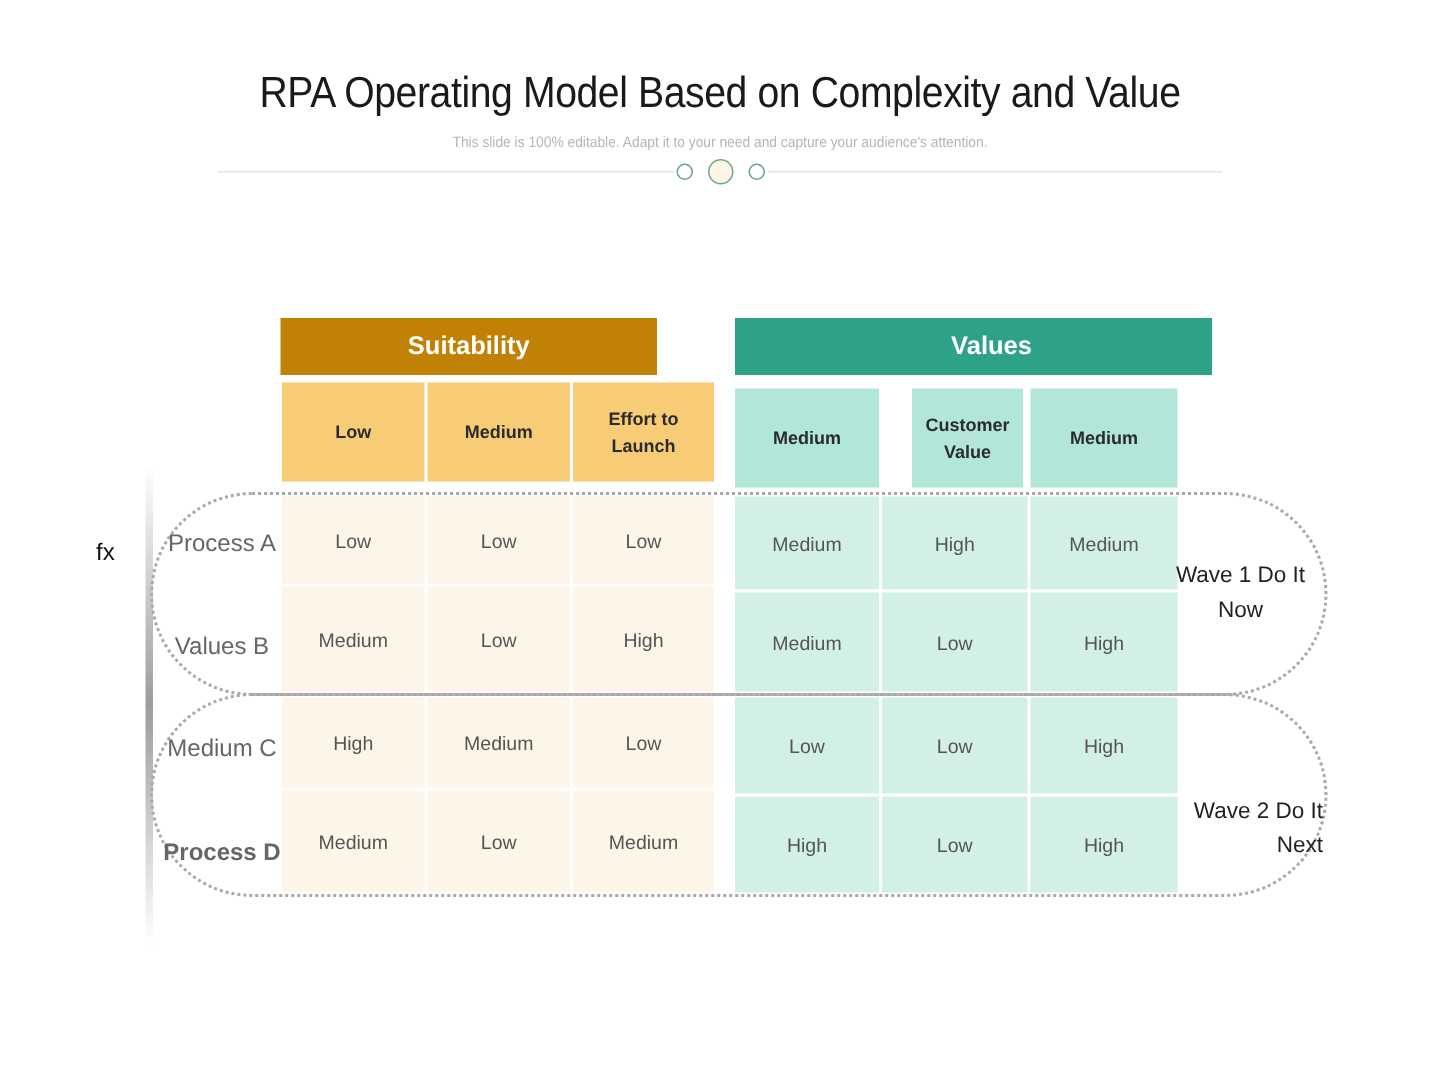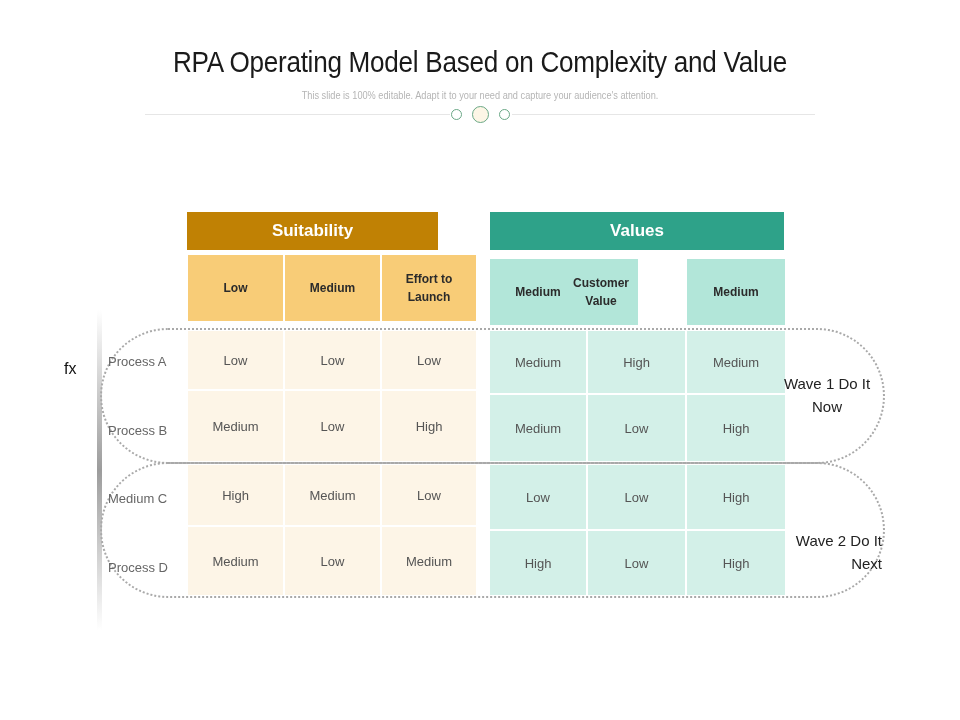--- a/index.html
+++ b/index.html
@@ -11,21 +11,21 @@
   .dot.big{background:#fdf6e6;}
   .vbar{position:absolute;left:97px;top:310px;width:5px;height:320px;background:linear-gradient(to bottom,rgba(255,255,255,0),#9c9c9c 50%,rgba(255,255,255,0));}
   .fx{position:absolute;left:64px;top:360px;font-size:16px;color:#111;}
   .hdr{position:absolute;height:38px;color:#fff;font-weight:bold;font-size:17px;display:flex;align-items:center;justify-content:center;}
   .cell{position:absolute;display:flex;align-items:center;justify-content:center;text-align:center;font-size:13px;color:#555;box-sizing:border-box;}
   .sub{font-weight:bold;color:#2b2b2b;font-size:12px;line-height:18px;}
   .s-sub{background:#f8cc77;}
   .v-sub{background:#b2e6d9;}
   .s-body{background:#fdf5e7;}
   .v-body{background:#d3f0e8;}
-  .rowlbl{position:absolute;left:108px;width:80px;text-align:left;font-size:13px;color:#666;}
+  .rowlbl{position:absolute;left:108px;width:80px;text-align:center;font-size:16px;color:#666;}
   .pill{position:absolute;border:2px dotted #a9a9a9;border-radius:70px;box-sizing:border-box;}
   .wave{position:absolute;width:110px;text-align:center;font-weight:normal;font-size:15px;color:#222;line-height:23px;}
 </style>
 </head>
 <body>
 
 <div class="title">RPA Operating Model Based on Complexity and Value</div>
 <div class="subtitle">This slide is 100% editable. Adapt it to your need and capture your audience's attention.</div>
 <div class="rule" style="left:145px;width:305px;"></div>
 <div class="rule" style="left:512px;width:303px;"></div>
@@ -33,33 +33,33 @@
 <div class="dot big" style="left:472px;top:106px;width:15px;height:15px;"></div>
 <div class="dot" style="left:499px;top:109px;width:9px;height:9px;"></div>
 
 <div class="vbar"></div>
 <div class="fx">fx</div>
 
 <div class="pill" style="left:100px;top:328px;width:785px;height:136px;"></div>
 <div class="pill" style="left:100px;top:462px;width:785px;height:136px;"></div>
 
 <div class="hdr" style="left:187px;top:212px;width:251px;background:#c08104;">Suitability</div>
-<div class="hdr" style="left:490px;top:212px;width:294px;background:#2ea289;">Values</div>
+<div class="hdr" style="left:490px;top:212px;width:294px;background:#2ea289;padding-left:24px;">Values</div>
 
 <div class="cell sub s-sub" style="left:188px;top:255px;width:95px;height:66px;">Low</div>
 <div class="cell sub s-sub" style="left:285px;top:255px;width:95px;height:66px;">Medium</div>
 <div class="cell sub s-sub" style="left:382px;top:255px;width:94px;height:66px;padding:0 18px;">Effort to Launch</div>
 <div class="cell sub v-sub" style="left:490px;top:259px;width:96px;height:66px;">Medium</div>
-<div class="cell sub v-sub" style="left:564px;top:259px;width:74px;height:66px;padding:0 18px;">Customer Value</div>
+<div class="cell sub v-sub" style="left:608px;top:259px;width:74px;height:66px;padding:0 18px;">Customer Value</div>
 <div class="cell sub v-sub" style="left:687px;top:259px;width:98px;height:66px;">Medium</div>
 
 <div class="rowlbl" style="top:354px;">Process A</div>
-<div class="rowlbl" style="top:423px;">Process B</div>
+<div class="rowlbl" style="top:423px;">Values B</div>
 <div class="rowlbl" style="top:491px;">Medium C</div>
-<div class="rowlbl" style="top:560px;">Process D</div>
+<div class="rowlbl" style="top:560px;font-weight:bold;">Process D</div>
 
 <div class="cell s-body" style="left:188px;top:331px;width:95px;height:58px;">Low</div>
 <div class="cell s-body" style="left:285px;top:331px;width:95px;height:58px;">Low</div>
 <div class="cell s-body" style="left:382px;top:331px;width:94px;height:58px;">Low</div>
 <div class="cell v-body" style="left:490px;top:331px;width:96px;height:62px;">Medium</div>
 <div class="cell v-body" style="left:588px;top:331px;width:97px;height:62px;">High</div>
 <div class="cell v-body" style="left:687px;top:331px;width:98px;height:62px;">Medium</div>
 
 <div class="cell s-body" style="left:188px;top:391px;width:95px;height:70px;">Medium</div>
 <div class="cell s-body" style="left:285px;top:391px;width:95px;height:70px;">Low</div>

